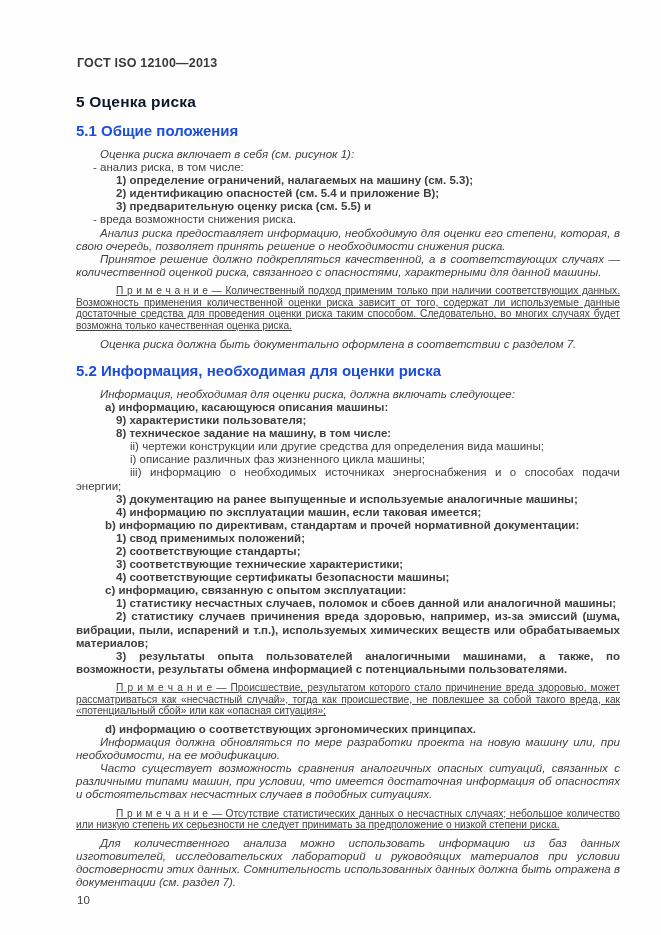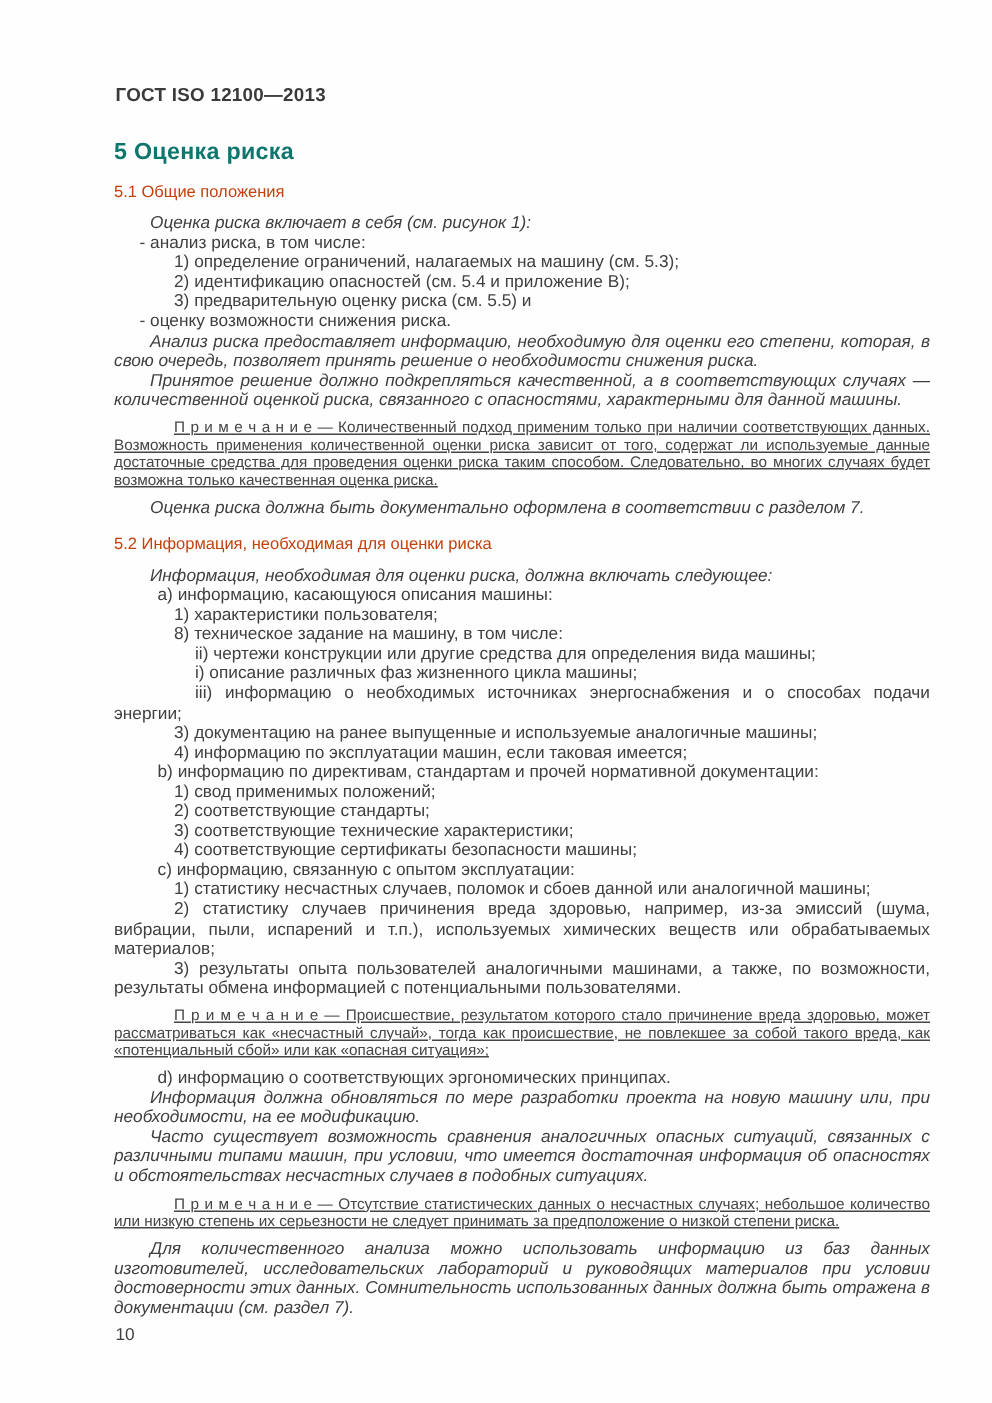--- a/index.html
+++ b/index.html
@@ -28,41 +28,41 @@
     color: #3a3a3a;
     letter-spacing: 0.2px;
   }
   .content {
     margin-left: 76px;
     width: 544px;
   }
   .h1 {
     font-size: 15.5px;
     font-weight: bold;
-    color: #0f766e;
+    color: #0f172a;
     margin: 23px 0 0 0;
     letter-spacing: 0.2px;
   }
   .h2 {
-    font-size: 11px;
-    font-weight: normal;
-    color: #c2410c;
+    font-size: 15px;
+    font-weight: bold;
+    color: #1d4ed8;
     margin: 11px 0 9px 0;
   }
   .content p {
     font-size: 11.5px;
     line-height: 13.1px;
     margin: 0;
     text-align: justify;
     color: #3f3f3f;
   }
   .para  { text-indent: 24px; font-style: italic; }
   .dash  { text-indent: 17px; }
-  .alpha { text-indent: 29px; }
-  .num   { text-indent: 40px; }
+  .alpha { text-indent: 29px; font-weight: bold; }
+  .num   { text-indent: 40px; font-weight: bold; }
   .rom   { text-indent: 54px; }
   .content p.note {
     font-size: 10.2px;
     line-height: 11.7px;
     text-indent: 40px;
     margin: 6px 0;
     color: #454545;
     text-decoration: underline;
   }
   .sp { margin-top: 6px !important; }
@@ -80,29 +80,29 @@
 
   <div class="content">
 
   <div class="h1">5 Оценка риска</div>
       <div class="h2">5.1 Общие положения</div>
       <p class="para">Оценка риска включает в себя (см. рисунок 1):</p>
       <p class="dash">- анализ риска, в том числе:</p>
       <p class="num">1) определение ограничений, налагаемых на машину (см. 5.3);</p>
       <p class="num">2) идентификацию опасностей (см. 5.4 и приложение B);</p>
       <p class="num">3) предварительную оценку риска (см. 5.5) и</p>
-      <p class="dash">- оценку возможности снижения риска.</p>
+      <p class="dash">- вреда возможности снижения риска.</p>
       <p class="para">Анализ риска предоставляет информацию, необходимую для оценки его степени, которая, в свою очередь, позволяет принять решение о необходимости снижения риска.</p>
       <p class="para">Принятое решение должно подкрепляться качественной, а в соответствующих случаях — количественной оценкой риска, связанного с опасностями, характерными для данной машины.</p>
       <p class="note">П р и м е ч а н и е — Количественный подход применим только при наличии соответствующих данных. Возможность применения количественной оценки риска зависит от того, содержат ли используемые данные достаточные средства для проведения оценки риска таким способом. Следовательно, во многих случаях будет возможна только качественная оценка риска.</p>
       <p class="para sp">Оценка риска должна быть документально оформлена в соответствии с разделом 7.</p>
       <div class="h2">5.2 Информация, необходимая для оценки риска</div>
       <p class="para">Информация, необходимая для оценки риска, должна включать следующее:</p>
       <p class="alpha">a) информацию, касающуюся описания машины:</p>
-      <p class="num">1) характеристики пользователя;</p>
+      <p class="num">9) характеристики пользователя;</p>
       <p class="num">8) техническое задание на машину, в том числе:</p>
       <p class="rom">ii) чертежи конструкции или другие средства для определения вида машины;</p>
       <p class="rom">i) описание различных фаз жизненного цикла машины;</p>
       <p class="rom">iii) информацию о необходимых источниках энергоснабжения и о способах подачи энергии;</p>
       <p class="num">3) документацию на ранее выпущенные и используемые аналогичные машины;</p>
       <p class="num">4) информацию по эксплуатации машин, если таковая имеется;</p>
       <p class="alpha">b) информацию по директивам, стандартам и прочей нормативной документации:</p>
       <p class="num">1) свод применимых положений;</p>
       <p class="num">2) соответствующие стандарты;</p>
       <p class="num">3) соответствующие технические характеристики;</p>

